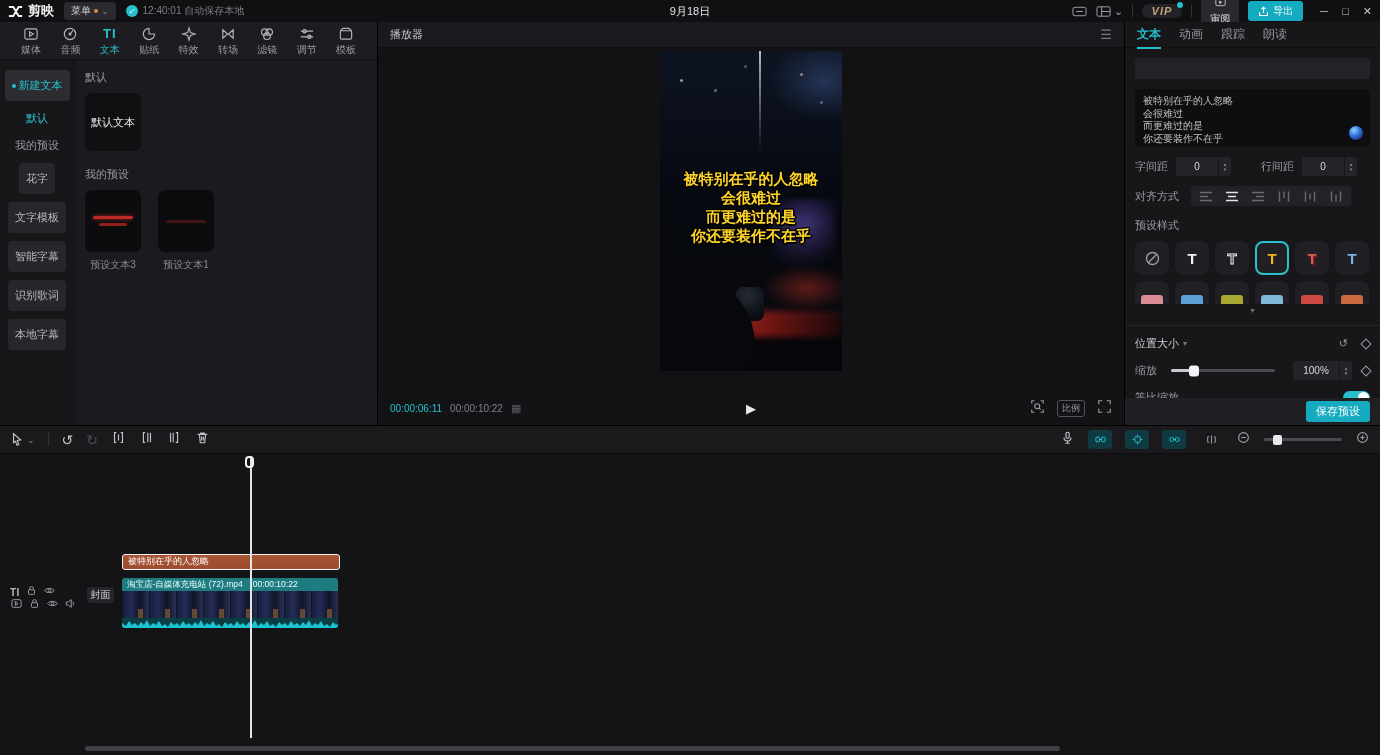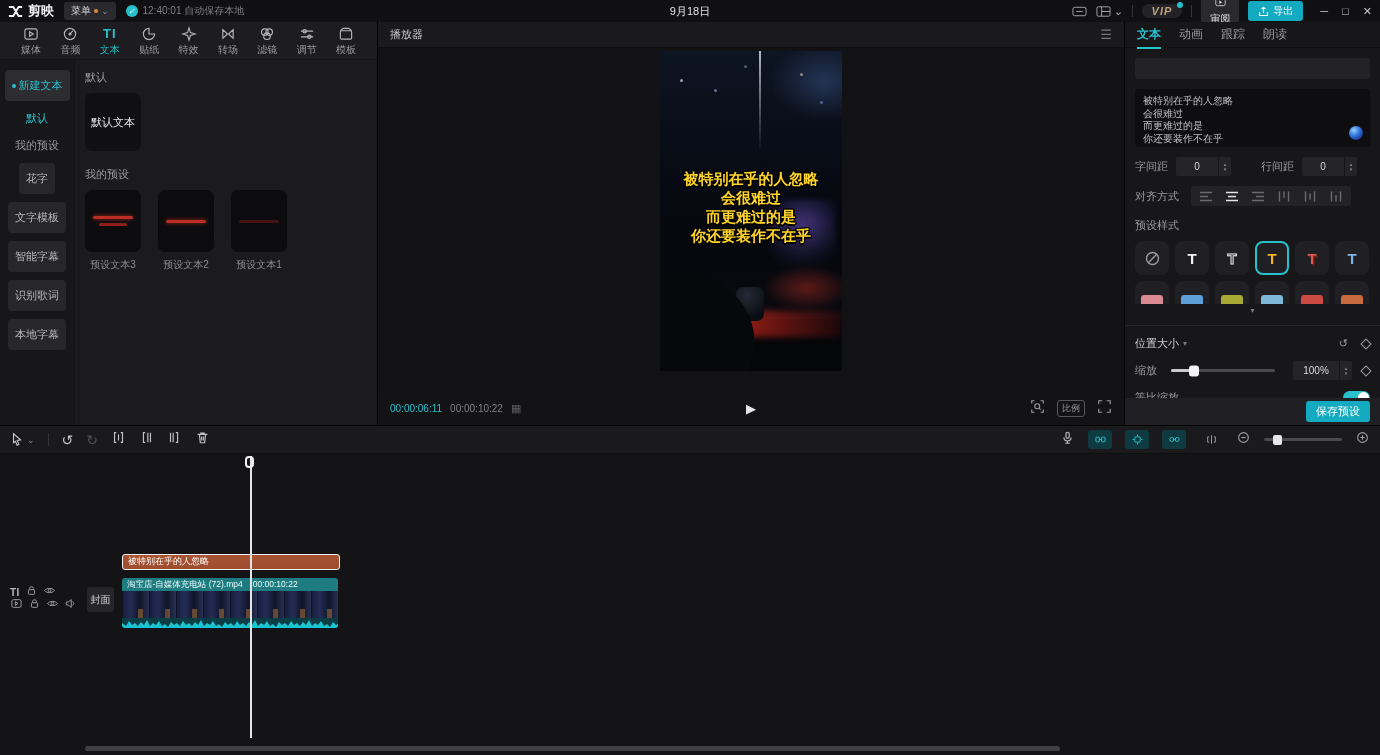--- a/index.html
+++ b/index.html
@@ -174,21 +174,21 @@
   .rl:nth-of-type(5){left:948px}.rl:nth-of-type(6){left:1155px}.rl:nth-of-type(7){left:1348px}
   .playhead-line { position:absolute; left:250px; top:30px; height:282px; width:1.5px; background:#e4e4e8; z-index:6;}
   .playhead-head { position:absolute; left:244.5px; top:30px; width:9px; height:12px; border:2.5px solid #f0f0f2;
     border-radius:4px; background:transparent; z-index:7;}
   .trk-head { position:absolute; display:flex; align-items:center; gap:5px; color:#9a9aa0;}
   .trk-head svg { width:13px; height:13px; stroke:#9a9aa0; fill:none; stroke-width:1.3;}
   .trk-ti { font-size:10px; font-weight:bold; color:#b8b8bd; letter-spacing:.5px;}
   .text-clip { position:absolute; left:122px; top:128px; width:218px; height:16px;
     background:linear-gradient(180deg,#a85433,var(--text-clip,#9d4c2e)); border:1.5px solid #f4f4f6; border-radius:3px;
     font-size:9px; color:#fff; line-height:13px; padding:0 5px; white-space:nowrap; overflow:hidden; z-index:3;}
-  .cover-btn { position:absolute; left:87px; top:161px; width:27px; height:25px; background:#26262a; border-radius:3px;
+  .cover-btn { position:absolute; left:87px; top:161px; width:27px; height:16px; background:#26262a; border-radius:3px;
     color:#d8d8dc; font-size:10px; display:flex; align-items:center; justify-content:center;}
   .video-clip { position:absolute; left:122px; top:152px; width:216px; height:50px; border-radius:3px; overflow:hidden; z-index:2;}
   .vc-head { height:13px; background:var(--video-clip-header,#1e7b80); color:#eafcfd; font-size:8.5px; line-height:13px;
     padding:0 5px; white-space:nowrap; overflow:hidden; display:flex; gap:10px;}
   .vc-thumbs { height:27px; background:
     repeating-linear-gradient(90deg, rgba(0,0,0,.35) 0 1px, transparent 1px 27px),
     repeating-linear-gradient(90deg,#161c38 0px,#242c56 9px,#101528 18px,#2a3055 27px);
     position:relative;}
   .vc-thumbs::after{ content:""; position:absolute; left:0; right:0; bottom:0; height:9px;
     background:repeating-linear-gradient(90deg, transparent 0 16px, rgba(225,145,60,.4) 16px 21px, transparent 21px 27px);}
@@ -349,26 +349,20 @@
             <span>默认文本</span>
           </div>
           <div class="lib-h" style="margin-top:16px;">我的预设</div>
           <div class="preset-row">
             <div class="pcard">
               <div class="pthumb">
                   <i class="r1"></i>
                   <i class="r2"></i>
                 </div>
               <div class="plabel">预设文本3</div>
-            </div>
-            <div class="pcard">
-              <div class="pthumb">
-                  <i class="r1" style="top:30px"></i>
-                </div>
-              <div class="plabel">预设文本2</div>
             </div>
             <div class="pcard">
               <div class="pthumb dim">
                   <i class="r1" style="top:30px"></i>
                 </div>
               <div class="plabel">预设文本1</div>
             </div>
           </div>
         </div>
       </div>

